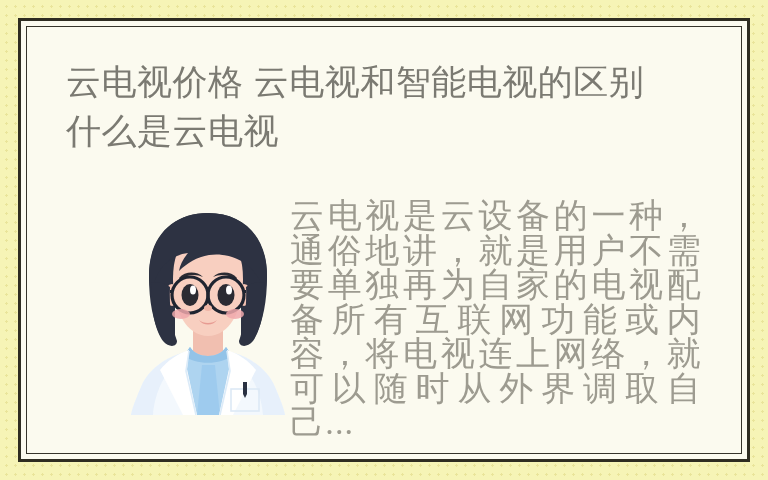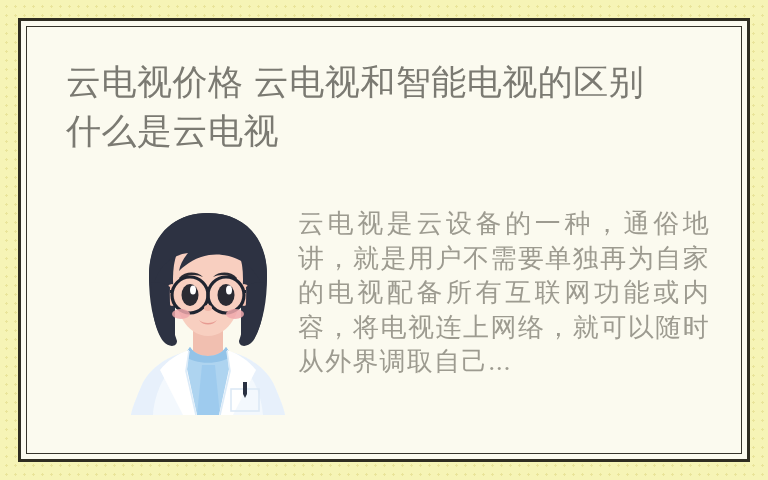--- a/index.html
+++ b/index.html
@@ -100,23 +100,23 @@
     width: 162px;
     height: 212px;
   }
 
   
   #article-summary {
     position: absolute;
     left: 255px;
     top: 4px;
     width: 412px;
-    margin: 16px;
+    margin: 8px;
     font-family: "Liberation Serif", "DejaVu Serif", serif;
-    font-size: 26px;
+    font-size: 34px;
     line-height: 34.5px;
     letter-spacing: 1.2px;
     color: #9d9b90;
     text-align: justify;
     text-justify: inter-ideograph;
     white-space: pre-wrap;
   }
 </style>
 </head>
 <body>

